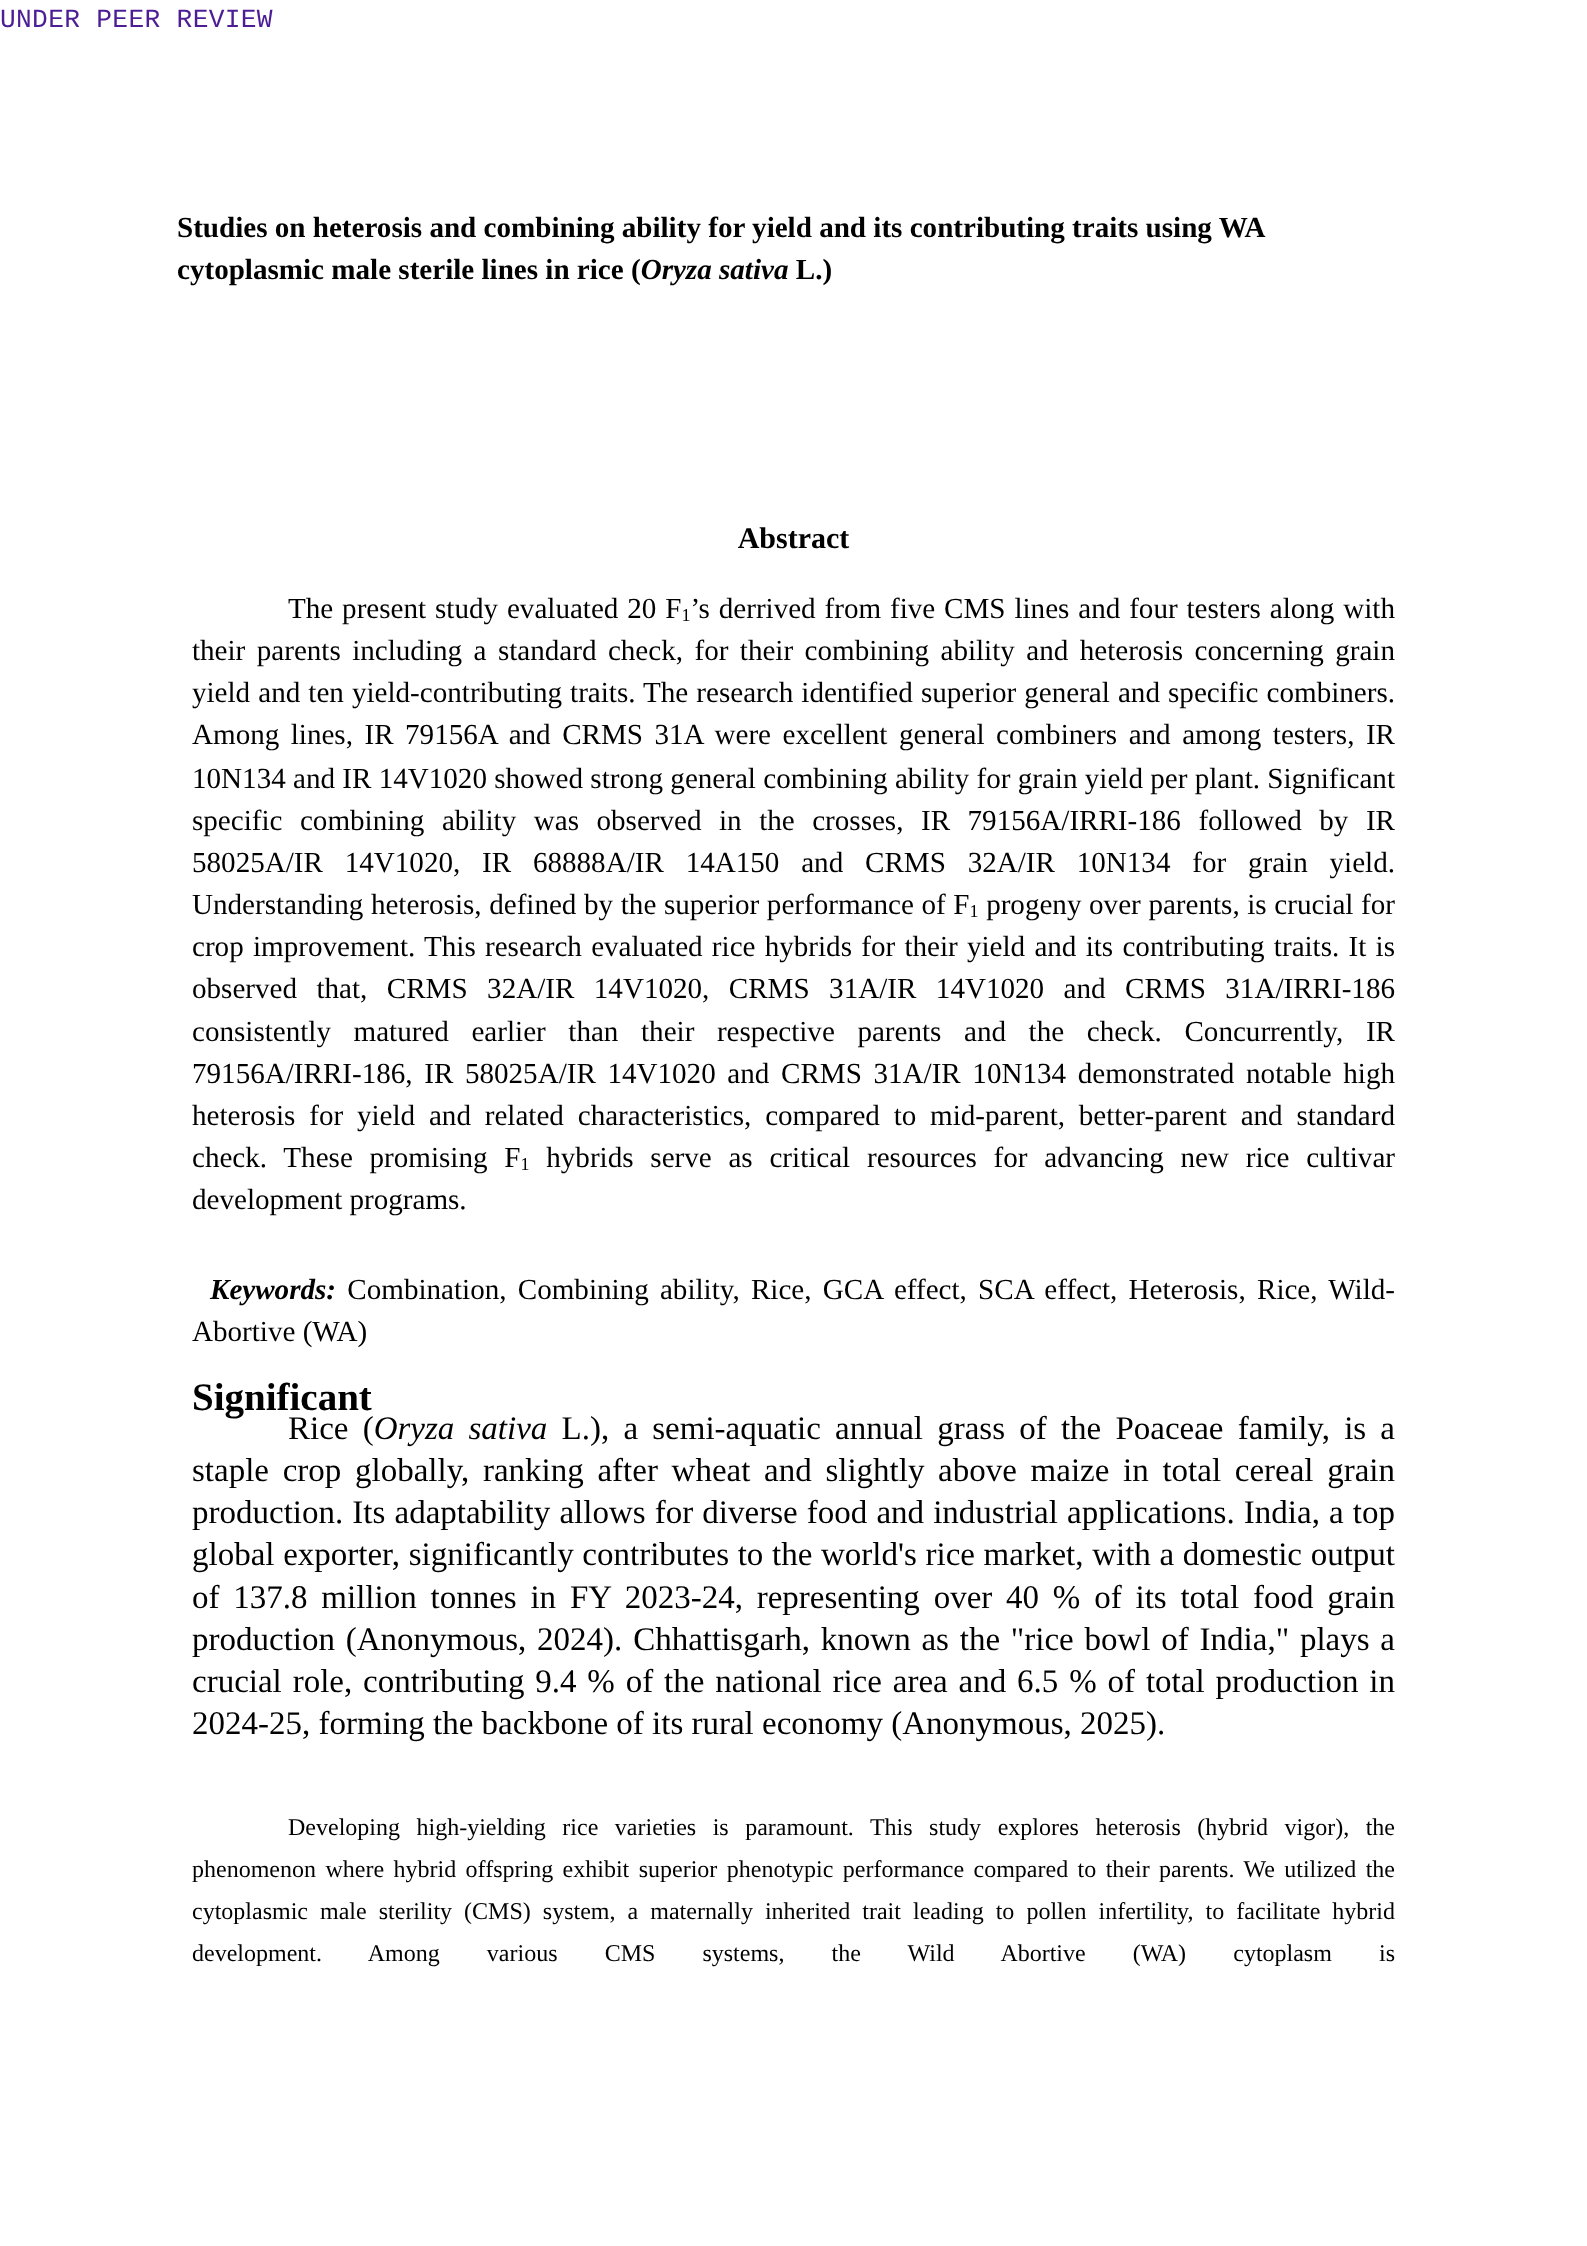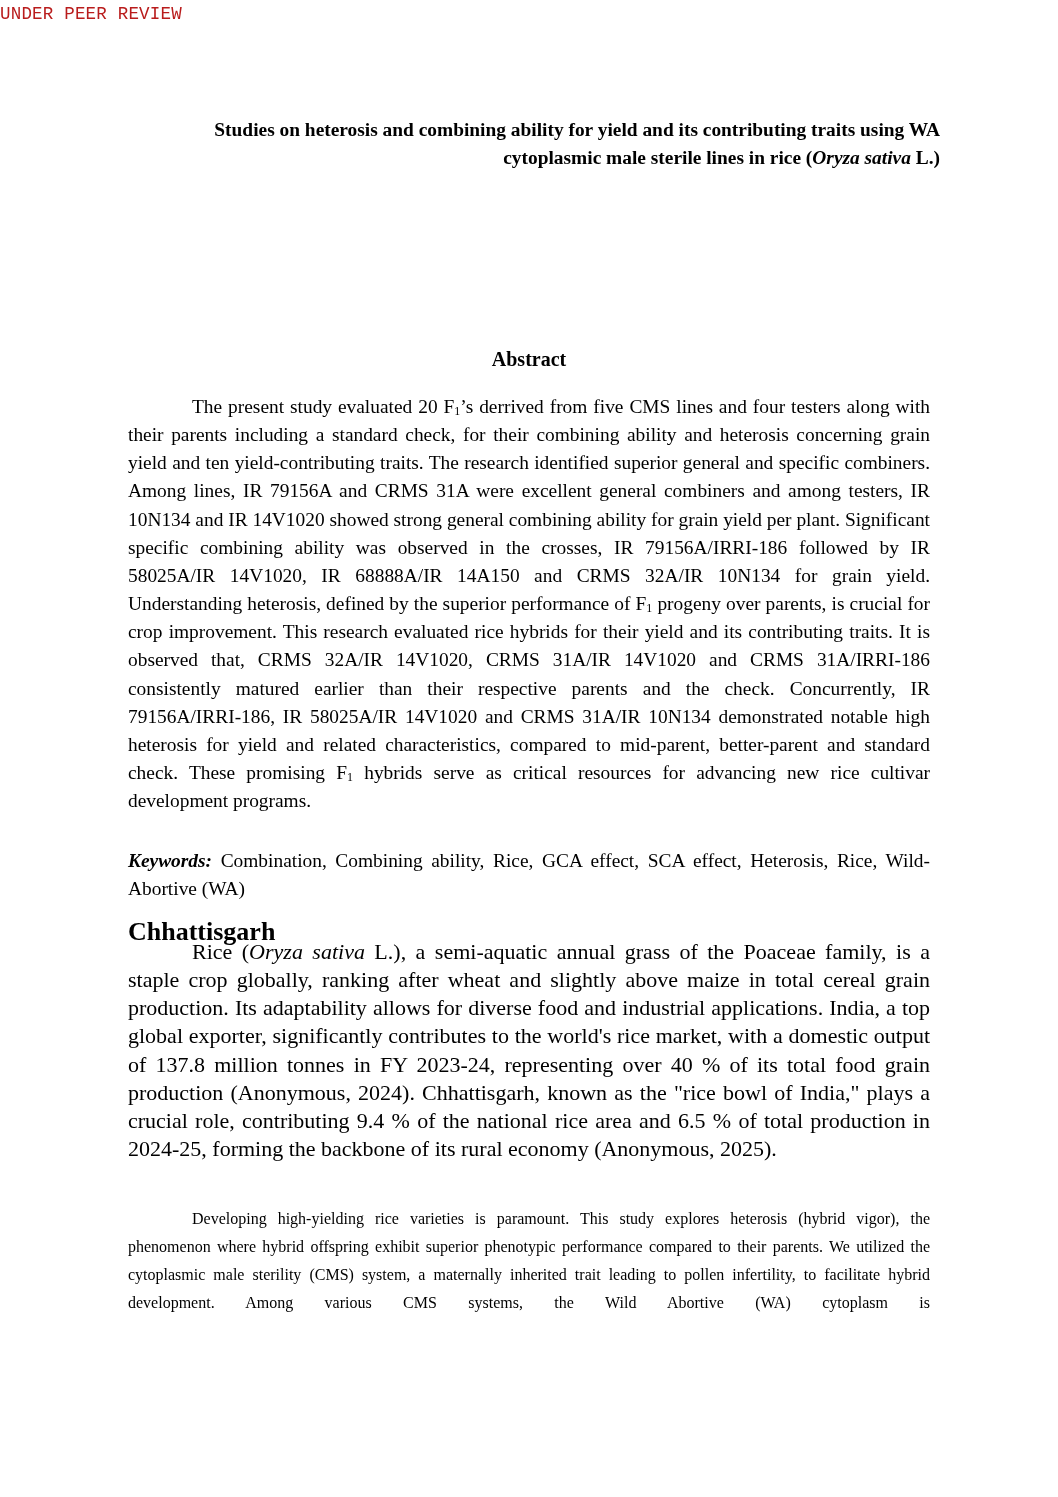--- a/index.html
+++ b/index.html
@@ -1,41 +1,41 @@
 <!DOCTYPE html>
 <html><head>
 <meta charset="utf-8">
 <style>
   html, body { margin: 0; padding: 0; background: #ffffff; }
   body { width: 1058px; height: 1497px; position: relative; overflow: hidden; color: #000; }
   .watermark {
     position: absolute; left: 0; top: 4px;
     font-family: "Liberation Mono", "DejaVu Sans Mono", monospace;
-    font-size: 17.5px; letter-spacing: 0.2px; color: #b91c1c;
+    font-size: 17.5px; letter-spacing: 0.2px; color: #4c1d95;
   }
   .page { position: absolute; left: 128px; top: 0; width: 802px;
     font-family: "Liberation Serif", "DejaVu Serif", serif; }
   .title {
-    position: absolute; top: 116px; left: -10px; width: 822px;
-    text-align: right; font-weight: bold; font-size: 19.4px; line-height: 28px;
+    position: absolute; top: 139px; left: -10px; width: 822px;
+    text-align: left; font-weight: bold; font-size: 19.4px; line-height: 28px;
   }
   .abstract-heading {
     position: absolute; top: 348px; left: 0; width: 802px;
     text-align: center; font-weight: bold; font-size: 20px;
   }
   .abstract-body {
     position: absolute; top: 393px; left: 0; width: 802px;
     font-size: 19.4px; line-height: 28.15px; text-align: justify;
   }
   .indent { display: inline-block; width: 64px; }
   .keywords {
     position: absolute; top: 847px; left: 0; width: 802px;
     font-size: 19.4px; line-height: 28px; text-align: justify;
   }
-  .kw-label { font-weight: bold; font-style: italic; }
+  .kw-label { font-weight: bold; font-style: italic; margin-left: 12px; }
   .intro-heading {
     position: absolute; top: 917px; left: 0;
     font-weight: bold; font-size: 26px;
   }
   .intro-p1 {
     position: absolute; top: 938px; left: 0; width: 802px;
     font-size: 22px; line-height: 28.15px; text-align: justify;
   }
   .intro-p2 {
     position: absolute; top: 1205px; left: 0; width: 802px;
@@ -52,19 +52,19 @@
 <div class="page">
 
   <div class="title"><span>Studies on heterosis and combining ability for yield and its contributing traits using WA cytoplasmic male sterile lines in rice (</span><i>Oryza sativa</i><span> L.)</span></div>
 
   <div class="abstract-heading">Abstract</div>
 
   <div class="abstract-body"><span class="indent"></span><span>The present study evaluated 20 F</span><sub>1</sub><span>’s derrived from five CMS lines and four testers along with their parents including a standard check, for their combining ability and heterosis concerning grain yield and ten yield-contributing traits. The research identified superior general and specific combiners. Among lines, IR 79156A and CRMS 31A were excellent general combiners and among testers, IR 10N134 and IR 14V1020 showed strong general combining ability for grain yield per plant. Significant specific combining ability was observed in the crosses, IR 79156A/IRRI-186 followed by IR 58025A/IR 14V1020, IR 68888A/IR 14A150 and CRMS 32A/IR 10N134 for grain yield. Understanding heterosis, defined by the superior performance of F</span><sub>1</sub><span> progeny over parents, is crucial for crop improvement. This research evaluated rice hybrids for their yield and its contributing traits. It is observed that, CRMS 32A/IR 14V1020, CRMS 31A/IR 14V1020 and CRMS 31A/IRRI-186 consistently matured earlier than their respective parents and the check. Concurrently, IR 79156A/IRRI-186, IR 58025A/IR 14V1020 and CRMS 31A/IR 10N134 demonstrated notable high heterosis for yield and related characteristics, compared to mid-parent, better-parent and standard check. These promising F</span><sub>1</sub><span> hybrids serve as critical resources for advancing new rice cultivar development programs.</span></div>
 
   <div class="keywords"><span class="kw-label">Keywords:</span><span> Combination, Combining ability, Rice, GCA effect, SCA effect, Heterosis, Rice, Wild-Abortive (WA)</span></div>
 
-  <div class="intro-heading">Chhattisgarh</div>
+  <div class="intro-heading">Significant</div>
 
   <div class="intro-p1"><span class="indent"></span><span>Rice (</span><i>Oryza sativa</i><span> L.), a semi-aquatic annual grass of the Poaceae family, is a staple crop globally, ranking after wheat and slightly above maize in total cereal grain production. Its adaptability allows for diverse food and industrial applications. India, a top global exporter, significantly contributes to the world's rice market, with a domestic output of 137.8 million tonnes in FY 2023-24, representing over 40 % of its total food grain production (Anonymous, 2024). Chhattisgarh, known as the "rice bowl of India," plays a crucial role, contributing 9.4 % of the national rice area and 6.5 % of total production in 2024-25, forming the backbone of its rural economy (Anonymous, 2025).</span></div>
 
   <div class="intro-p2"><span class="indent"></span><span>Developing high-yielding rice varieties is paramount. This study explores heterosis (hybrid vigor), the phenomenon where hybrid offspring exhibit superior phenotypic performance compared to their parents. We utilized the cytoplasmic male sterility (CMS) system, a maternally inherited trait leading to pollen infertility, to facilitate hybrid development. Among various CMS systems, the Wild Abortive (WA) cytoplasm is</span></div>
 
 </div>
 
 </body></html>

